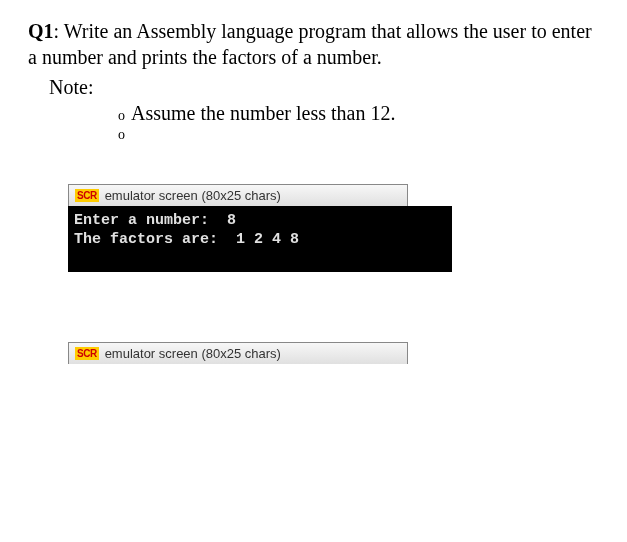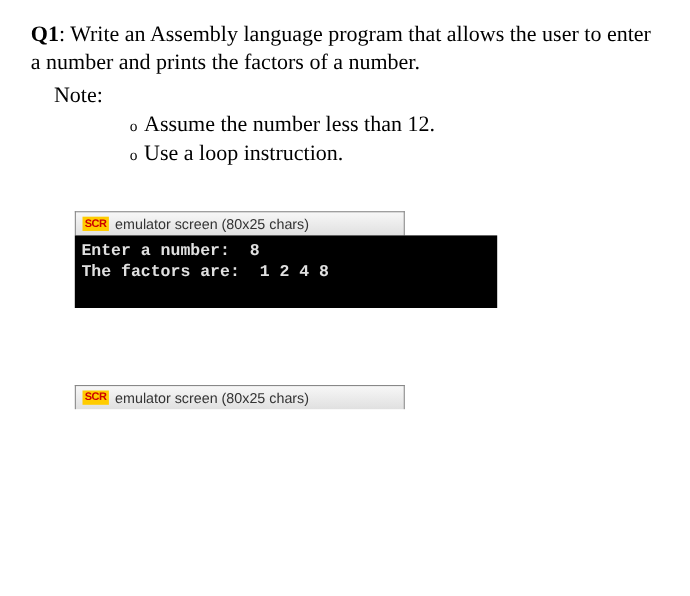--- a/index.html
+++ b/index.html
@@ -50,21 +50,21 @@
       margin-top: 70px;
     }
     .titlebar {
       display: flex;
       align-items: center;
       gap: 6px;
       background: linear-gradient(to bottom, #f7f7f7, #e0e0e0);
       border: 1px solid #888;
       border-bottom: none;
       padding: 3px 6px;
-      width: 300px;
+      width: 340px;
       font-family: 'Segoe UI', Tahoma, sans-serif;
       font-size: 13px;
       color: #333;
     }
     .scr-icon {
       background: #ffcc00;
       color: #c00;
       font-weight: bold;
       font-size: 10px;
       padding: 1px 2px;
@@ -92,21 +92,20 @@
 
 <div class="note-label">Note:</div>
 
 <div class="bullets">
   <div class="bullet-row">
     <span class="bullet-marker">o</span>
     <span>Assume the number less than 12.</span>
   </div>
   <div class="bullet-row">
     <span class="bullet-marker">o</span>
-    <span>Use a loop instruction.</span>
   </div>
 </div>
 
 <div class="emulator-block">
   <div class="titlebar">
     <span class="scr-icon">SCR</span>
     <span>emulator screen (80x25 chars)</span>
   </div>
   <div class="console"><span>Enter a number:  8</span>
 <span>The factors are:  1 2 4 8</span></div>

